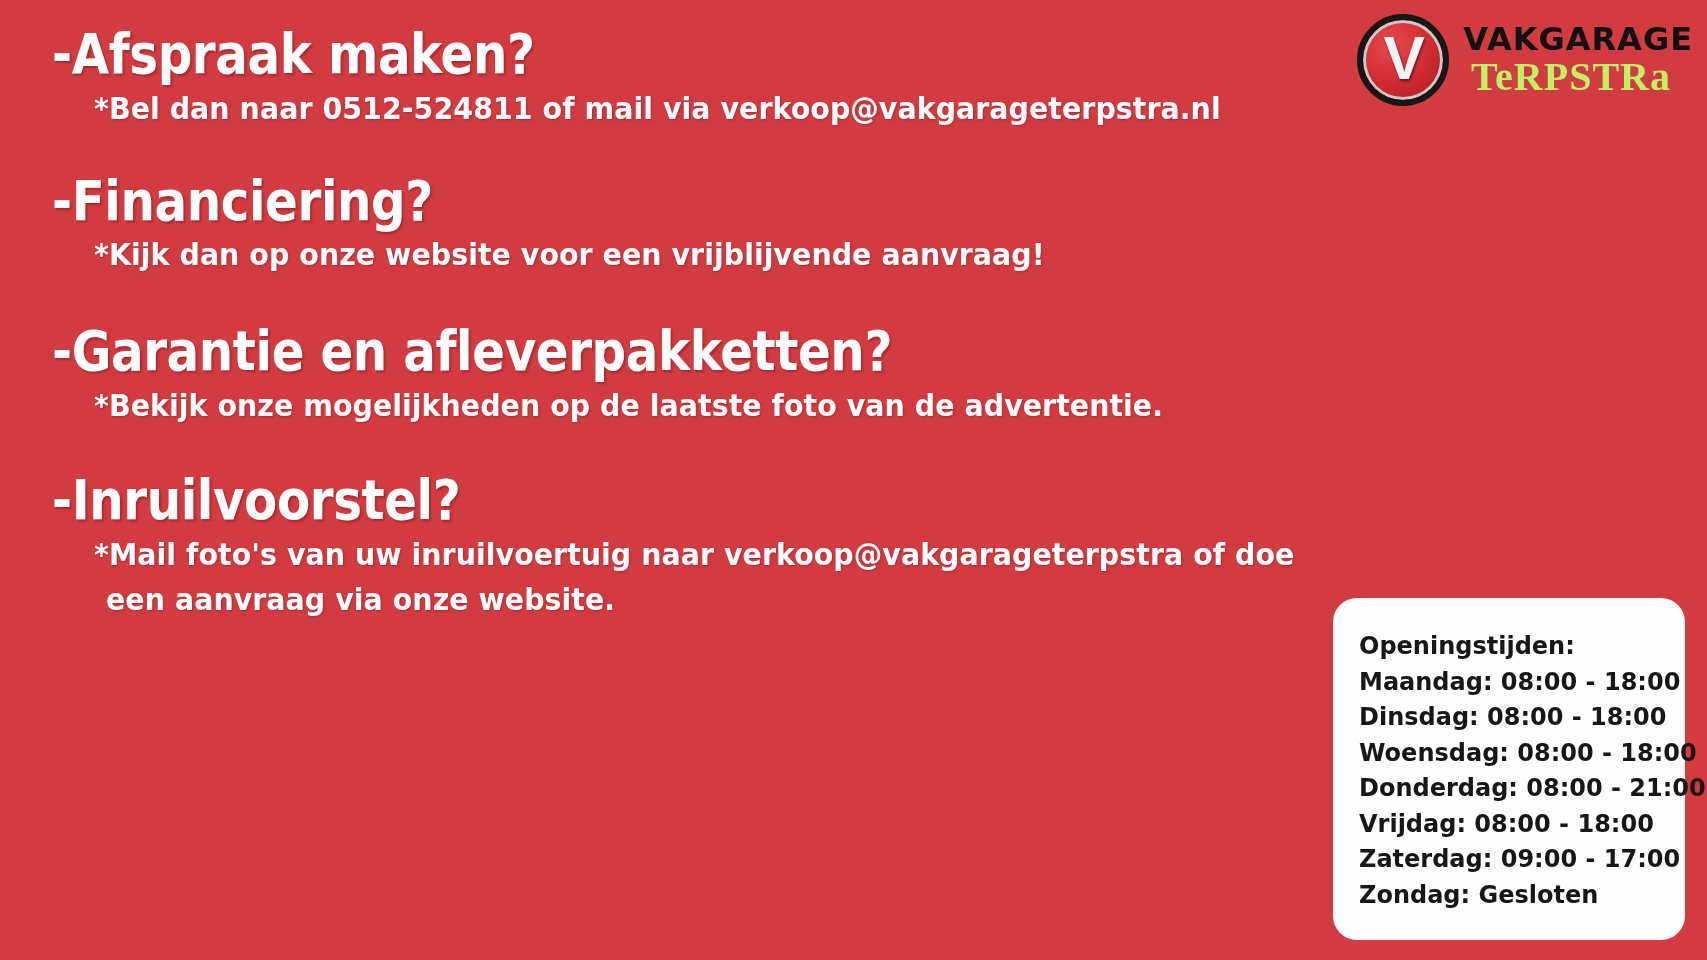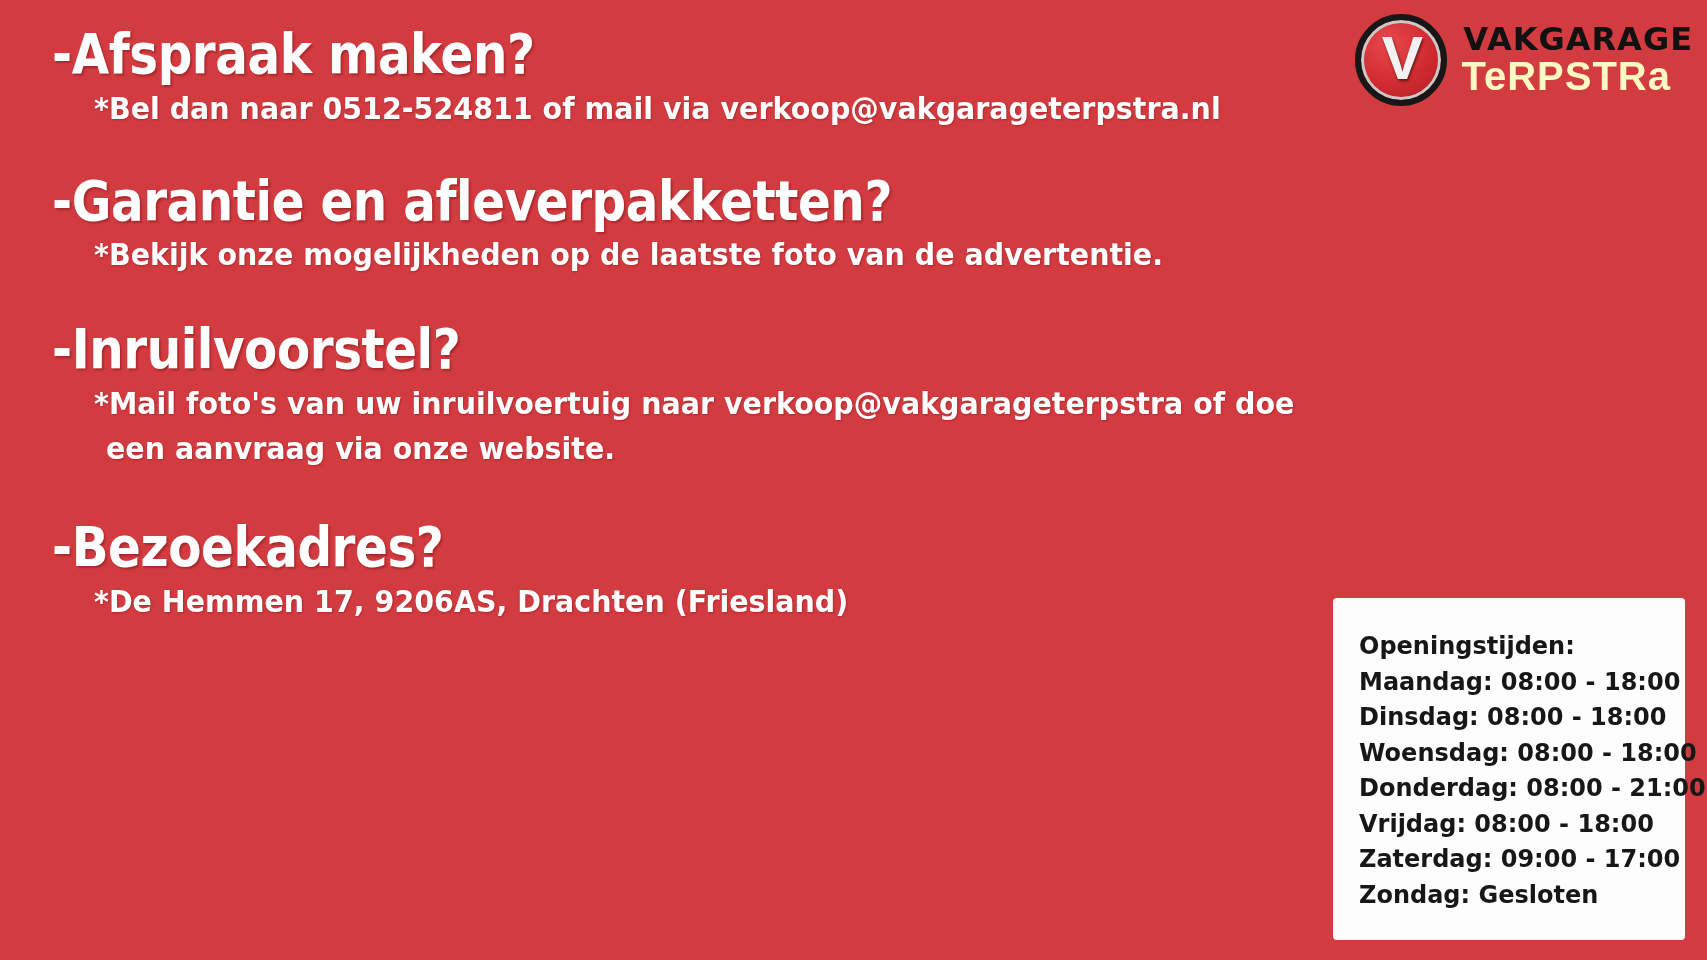--- a/index.html
+++ b/index.html
@@ -60,25 +60,25 @@
     line-height: .98;
   }
   .logo-main {
     font-family: "DejaVu Sans", sans-serif;
     font-weight: bold;
     font-size: 32px;
     letter-spacing: 1px;
     color: #111;
   }
   .logo-sub {
-    font-family: Liberation Sans, sans-serif;
+    font-family: Liberation Serif, serif;
     font-weight: bold;
     font-size: 40px;
     letter-spacing: 1px;
-    color: #fef9c3;
+    color: #bef264;
     margin-top: 2px;
     margin-right: 22px;
   }
 
   
   .content {
     position: absolute;
     left: 52px;
     top: 26px;
     width: 1300px;
@@ -117,21 +117,21 @@
   #block-3 { margin-bottom: 46px; }
   #block-4 { margin-bottom: 0; }
 
   
   .hours-card {
     position: absolute;
     right: 22px;
     bottom: 20px;
     width: 352px;
     background: #fdfdfd;
-    border-radius: 4px;
+    border-radius: 24px;
     padding: 30px 26px 28px 26px;
     box-sizing: border-box;
   }
   .hours-line {
     font-family: "DejaVu Sans", sans-serif;
     font-weight: bold;
     font-size: 25px;
     color: #171717;
     line-height: 1.42;
     white-space: nowrap;
@@ -154,36 +154,36 @@
     </div>
   </div>
 
   <div class="content">
 
     <div class="block" id="block-0">
       <div class="block-heading">-Afspraak maken?</div>
       <div class="block-sub">*Bel dan naar 0512-524811 of mail via verkoop@vakgarageterpstra.nl</div>
     </div>
 
+    <div class="block" id="block-1">
+      <div class="block-heading">-Financiering?</div>
+      <div class="block-sub">*Kijk dan op onze website voor een vrijblijvende aanvraag!</div>
+    </div>
 
     <div class="block" id="block-3">
       <div class="block-heading">-Garantie en afleverpakketten?</div>
       <div class="block-sub">*Bekijk onze mogelijkheden op de laatste foto van de advertentie.</div>
     </div>
 
     <div class="block" id="block-2">
       <div class="block-heading">-Inruilvoorstel?</div>
       <div class="block-sub">*Mail foto's van uw inruilvoertuig naar verkoop@vakgarageterpstra of doe</div>
       <div class="block-sub indent2">een aanvraag via onze website.</div>
     </div>
 
-    <div class="block" id="block-4">
-      <div class="block-heading">-Bezoekadres?</div>
-      <div class="block-sub">*De Hemmen 17, 9206AS, Drachten (Friesland)</div>
-    </div>
 
   </div>
 
   <div class="hours-card">
     <div class="hours-line">Openingstijden:</div>
     <div class="hours-line">Maandag: 08:00 - 18:00</div>
     <div class="hours-line">Dinsdag: 08:00 - 18:00</div>
     <div class="hours-line">Woensdag: 08:00 - 18:00</div>
     <div class="hours-line">Donderdag: 08:00 - 21:00</div>
     <div class="hours-line">Vrijdag: 08:00 - 18:00</div>

